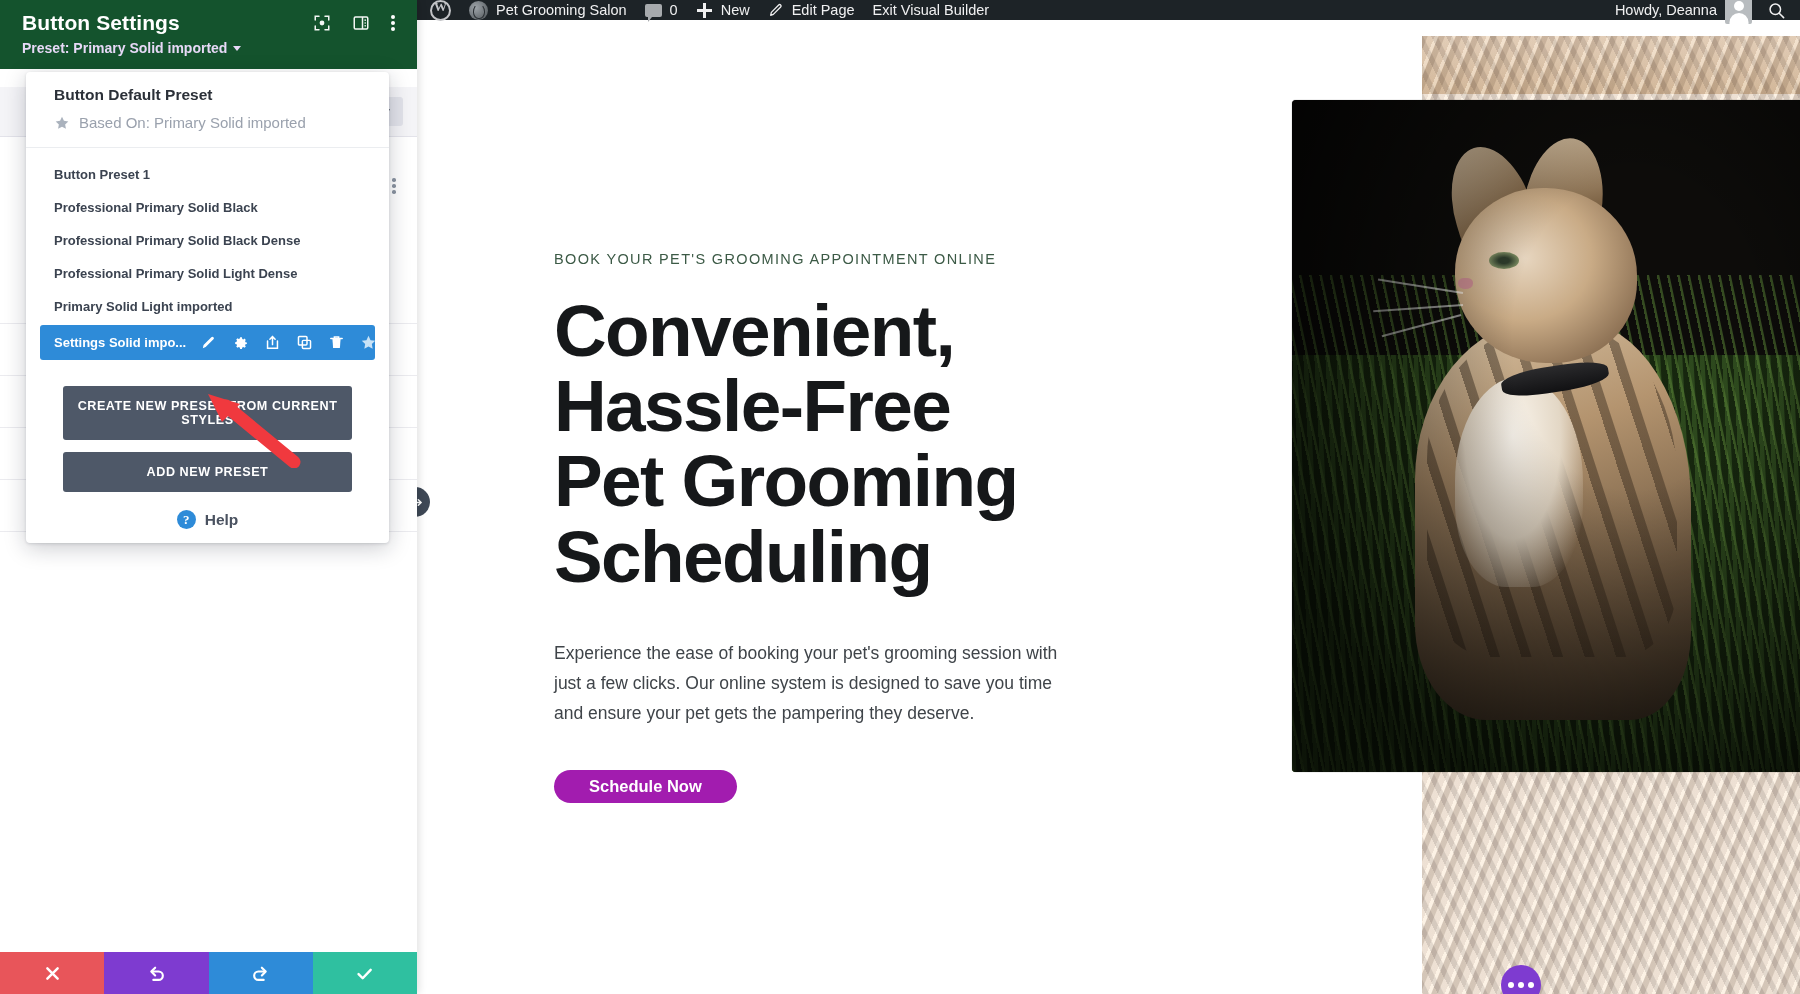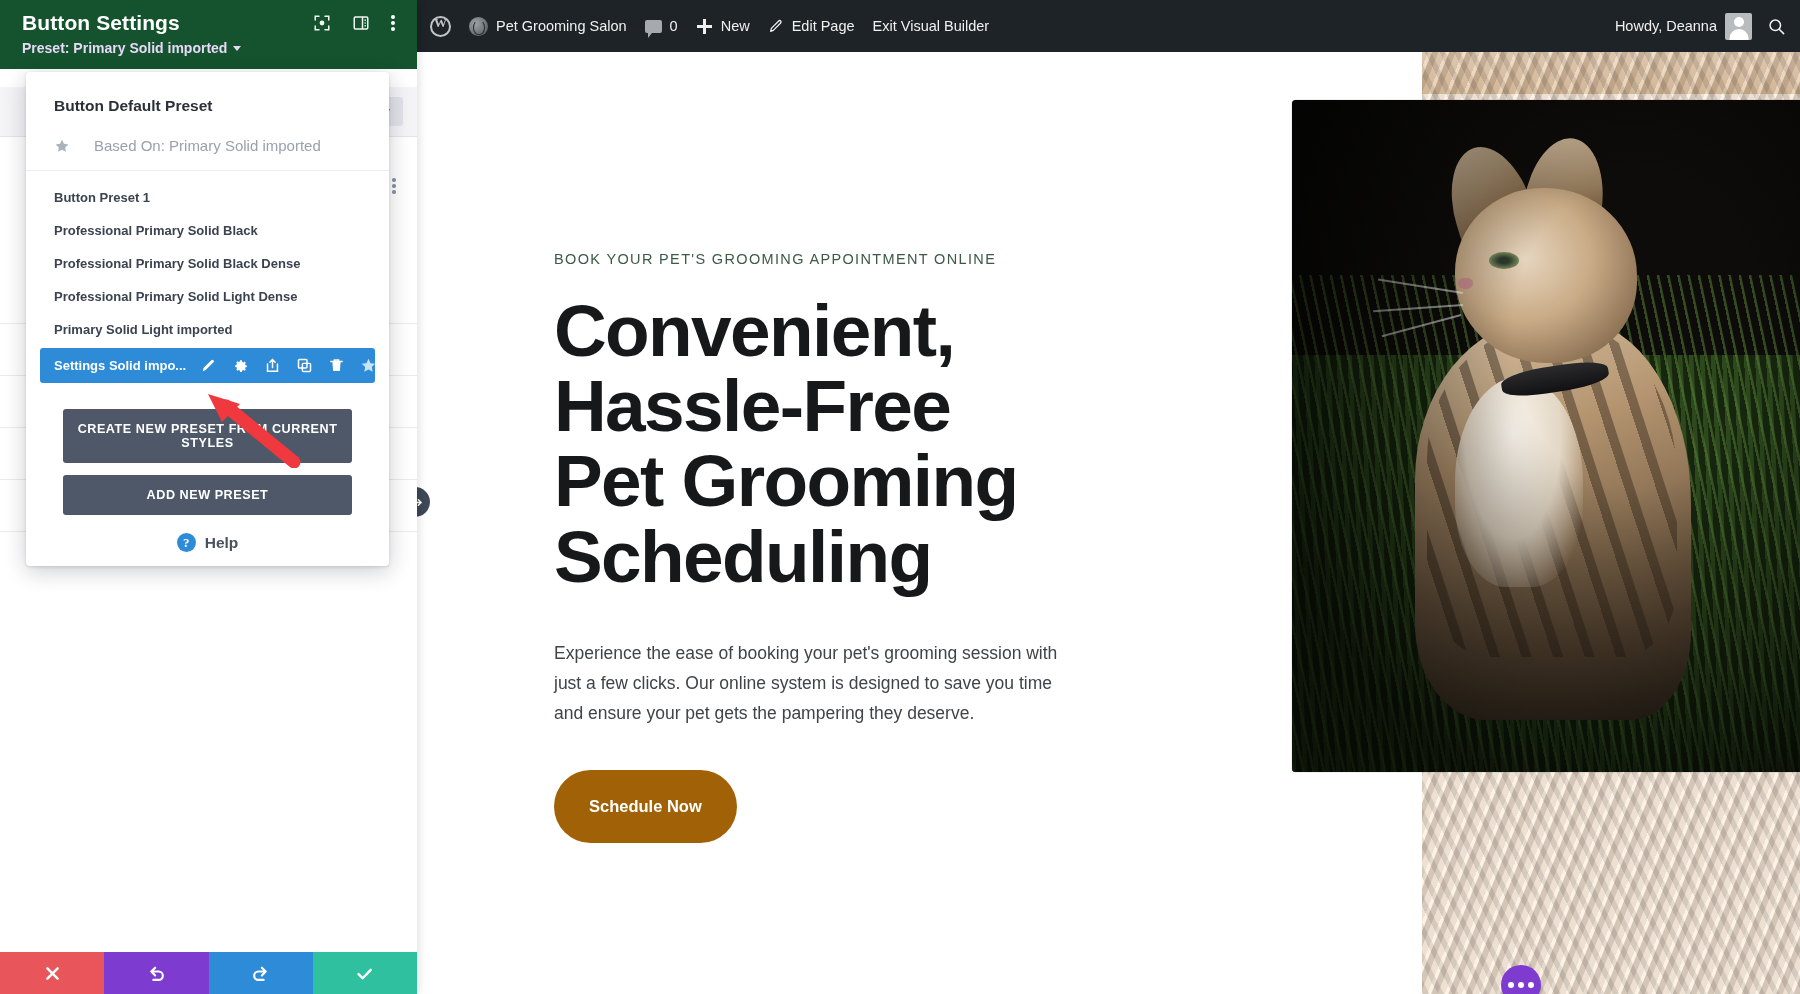--- a/index.html
+++ b/index.html
@@ -6,21 +6,21 @@
   html, body {
     width: 1800px; height: 994px;
     overflow: hidden;
     font-family: "Liberation Sans", sans-serif;
     background: #ffffff;
   }
   #root { position: relative; width: 1800px; height: 994px; overflow: hidden; }
 
   
   .adminbar {
-    position: absolute; top: 0; left: 417px; right: 0; height: 52px;
+    position: absolute; top: 0; left: 417px; right: 0; height: 20px;
     background: #1d2327; color: #f0f0f1;
     display: flex; align-items: center;
     font-size: 14.5px; z-index: 40;
   }
   .ab-item {
     display: flex; align-items: center; gap: 8px;
     height: 36px; padding: 0 9px; color: #f0f0f1; white-space: nowrap;
   }
   .ab-item:first-child { padding-left: 13px; }
   .ab-spacer { flex: 1 1 auto; }
@@ -96,23 +96,23 @@
   .hero-title {
     font-size: 73px; line-height: 1.03; font-weight: 700;
     color: #16181a; letter-spacing: -1.6px; margin-bottom: 44px;
     max-width: 510px;
   }
   .hero-body {
     font-size: 17.5px; line-height: 1.72; color: #3f4449;
     max-width: 530px; margin-bottom: 42px;
   }
   .btn-schedule {
-    display: inline-block; background: #a16207; color: #ffffff;
+    display: inline-block; background: #a21caf; color: #ffffff;
     font-size: 16.5px; font-weight: 700;
-    padding: 27px 35px; border-radius: 999px; border: none; cursor: pointer;
+    padding: 7px 35px; border-radius: 999px; border: none; cursor: pointer;
   }
 
   
   .hero-right { position: relative; flex: 1 1 auto; }
   .photo-bg {
     position: absolute; left: 270px; top: 0; width: 520px; height: 958px;
     background:
       linear-gradient(165deg, rgba(0,0,0,.22), rgba(0,0,0,0) 45%),
       repeating-linear-gradient(118deg,
         #c6a98d 0px, #d8bda1 7px, #b0μ 0, #b59madd 0),
@@ -291,26 +291,26 @@
   }
 
   
   .preset-dropdown {
     position: absolute; left: 26px; top: 72px; width: 363px;
     background: #ffffff; border-radius: 4px;
     box-shadow: 0 5px 22px rgba(20,25,40,.22), 0 1px 3px rgba(20,25,40,.14);
     z-index: 10; padding-bottom: 14px;
   }
   .pd-default {
-    padding: 25px 28px 16px 28px; border-bottom: 1px solid #ebedf0;
+    padding: 14px 28px 16px 28px; border-bottom: 1px solid #ebedf0;
   }
   .pd-default-title { font-size: 15.5px; font-weight: 700; color: #2b3038; }
   .pd-based {
-    margin-top: 22px; font-size: 15px; color: #9aa1ad;
-    display: flex; align-items: center; gap: 24px;
+    margin-top: 10px; font-size: 15px; color: #9aa1ad;
+    display: flex; align-items: center; gap: 9px;
   }
   .star-grey { width: 16px; height: 16px; flex: 0 0 auto; }
   .pd-list { padding: 10px 0 4px 0; }
   .pd-item {
     font-size: 13px; font-weight: 600; color: #3b4350;
     padding: 9px 28px; cursor: pointer; white-space: nowrap;
   }
   .pd-item.sel {
     background: #2e8bd8; color: #fff; margin: 2px 14px; padding: 9px 14px;
     border-radius: 3px; display: flex; align-items: center; gap: 0;

